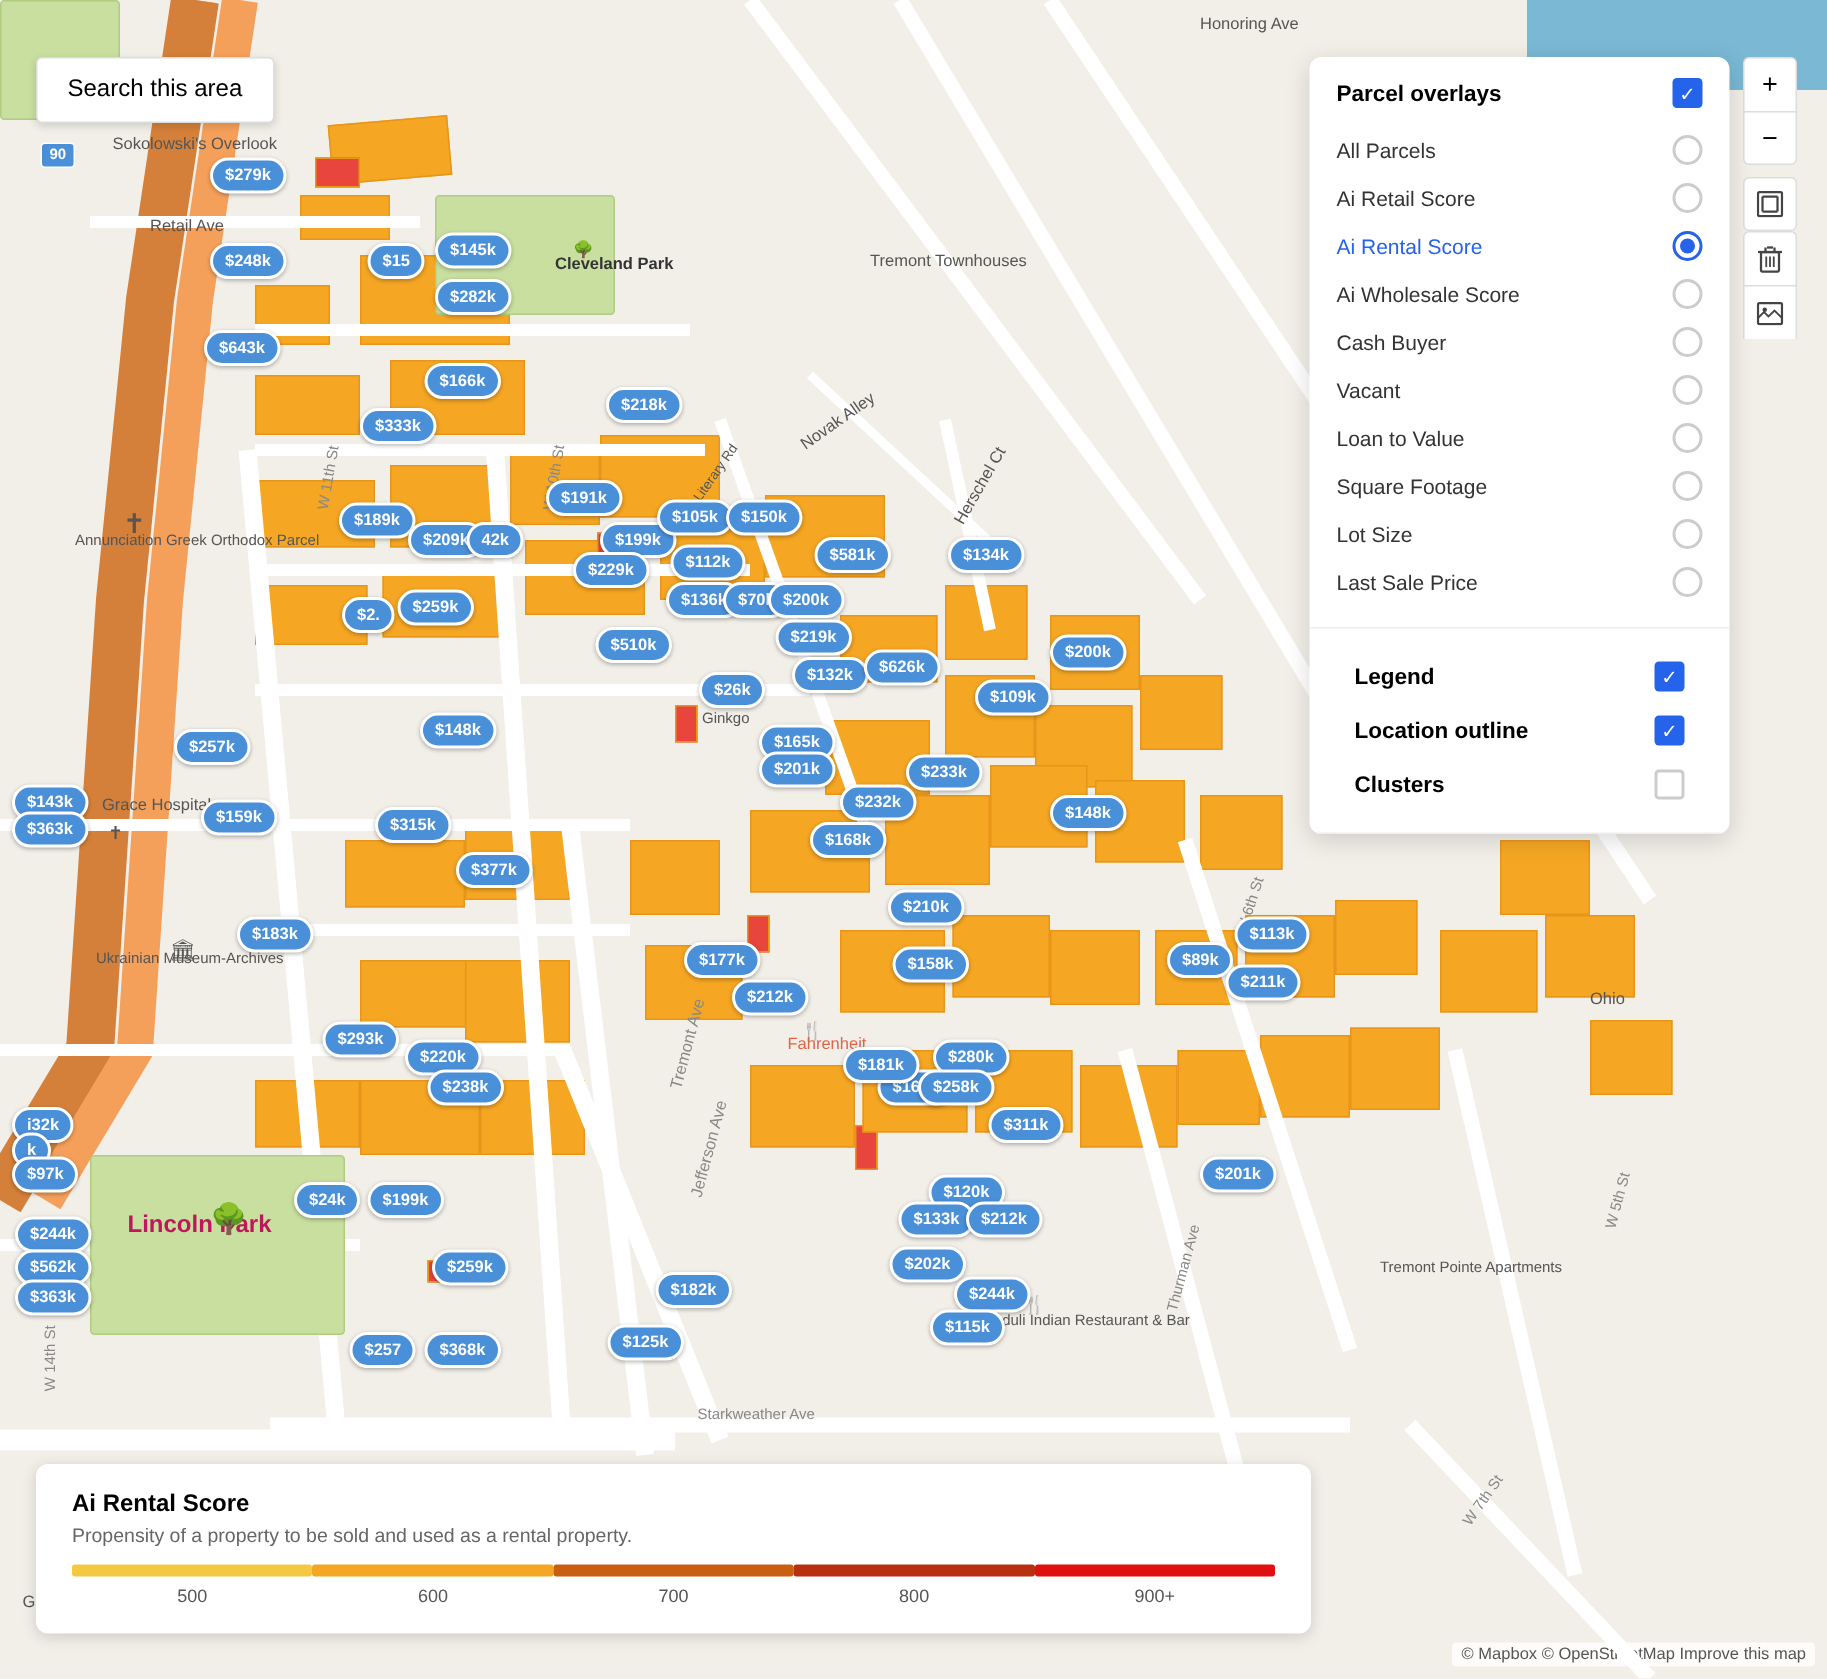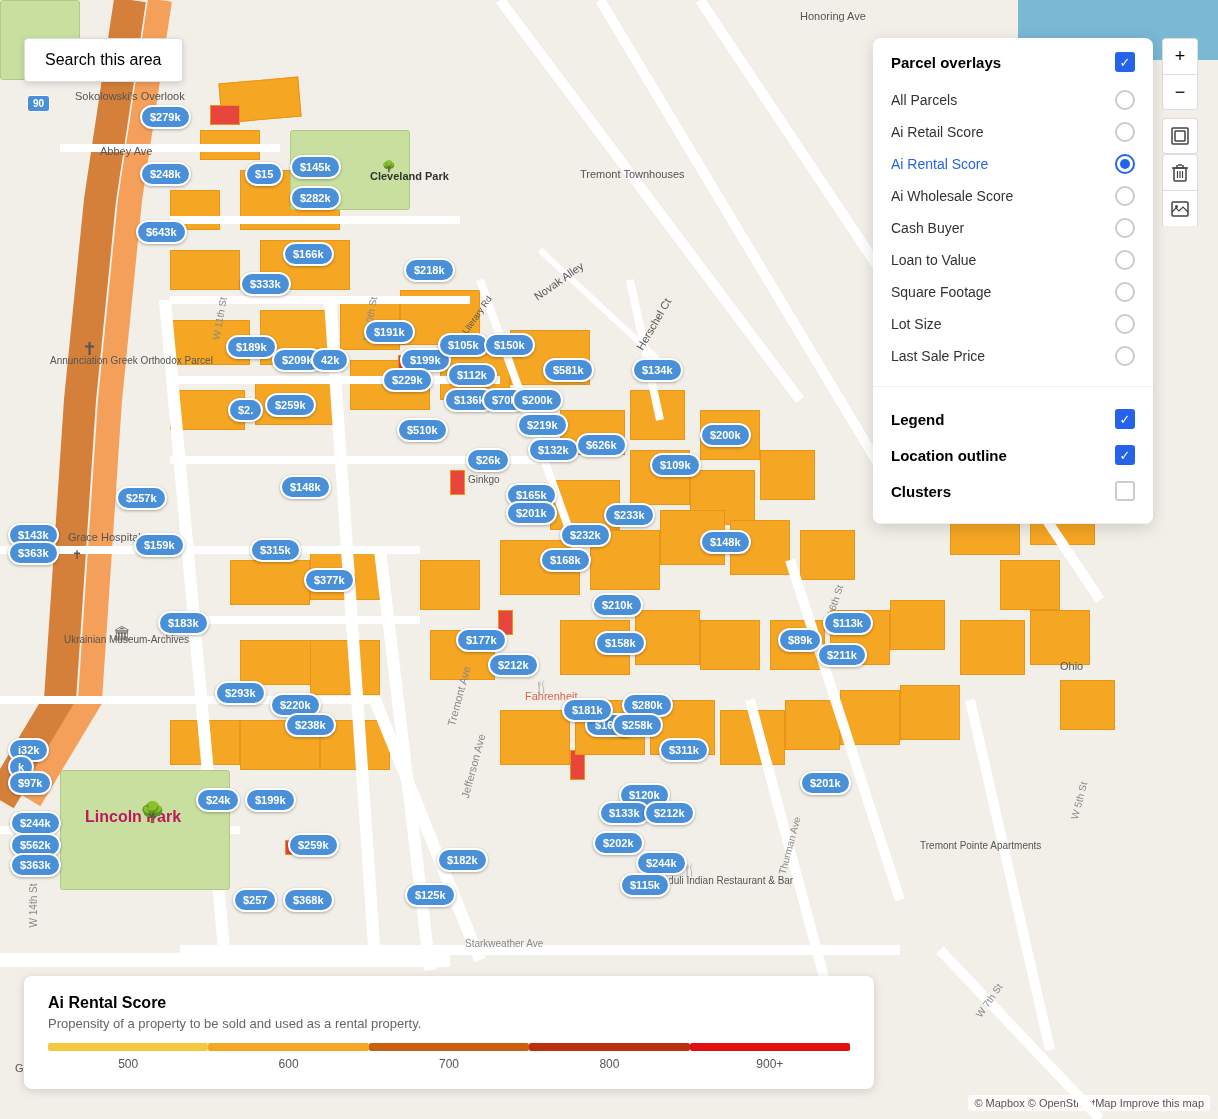--- a/index.html
+++ b/index.html
@@ -201,21 +201,21 @@
     .overlay-label {
       font-size: 14px;
       color: #333;
     }
 
     .overlay-label.blue {
       color: #2563eb;
     }
 
     .checkboxes-section {
-      padding: 14px 18px;
+      padding: 14px 30px;
       border-bottom: 1px solid #eee;
     }
 
     .checkbox-row {
       display: flex;
       align-items: center;
       justify-content: space-between;
       padding: 8px 0;
     }
 
@@ -480,21 +480,21 @@
   <div class="building" style="left:1030px;top:610px;width:60px;height:55px"></div>
   <div class="building" style="left:1060px;top:680px;width:55px;height:50px"></div>
 
   <div class="green-area" style="left:290px;top:130px;width:120px;height:80px;z-index:2"></div>
   <div class="green-area" style="left:60px;top:770px;width:170px;height:120px;z-index:2"></div>
   <div class="green-area" style="left:0px;top:0px;width:80px;height:80px;z-index:2"></div>
 
   <div style="position:absolute;top:0;right:0;width:200px;height:60px;background:#7ab8d4;z-index:2"></div>
 
   <span class="place-label" style="left:75px;top:90px;z-index:5">Sokolowski's Overlook</span>
-  <span class="place-label" style="left:100px;top:145px;z-index:5">Abbey Ave</span>
+  <span class="place-label" style="left:100px;top:145px;z-index:5">Retail Ave</span>
   <span class="place-label bold" style="left:370px;top:170px;z-index:5">Cleveland Park</span>
   <span class="place-label" style="left:580px;top:168px;z-index:5">Tremont Townhouses</span>
   <span class="place-label" style="left:530px;top:275px;z-index:5;transform:rotate(-35deg)">Novak Alley</span>
   <span class="place-label" style="left:455px;top:310px;z-index:5;transform:rotate(-55deg);font-size:9px">Literary Rd</span>
   <span class="place-label" style="left:625px;top:318px;z-index:5;transform:rotate(-60deg)">Herschel Ct</span>
   <span class="place-label" style="left:50px;top:355px;z-index:5;font-size:10px;text-align:center;width:90px">Annunciation Greek Orthodox Parcel</span>
   <span class="cross-icon" style="left:82px;top:338px;z-index:5">✝</span>
   <span class="place-label" style="left:468px;top:474px;z-index:5;font-size:10px">Ginkgo</span>
   <span class="place-label" style="left:68px;top:531px;z-index:5;font-size:11px">Grace Hospital</span>
   <span class="cross-icon" style="left:72px;top:548px;z-index:5;font-size:12px">✝</span>
@@ -669,20 +669,24 @@
       <div class="overlay-item">
         <span class="overlay-label">Ai Wholesale Score</span>
         <div class="checkbox-empty"></div>
       </div>
 
       <div class="overlay-item">
         <span class="overlay-label">Cash Buyer</span>
         <div class="checkbox-empty"></div>
       </div>
 
+      <div class="overlay-item">
+        <span class="overlay-label">Vacant</span>
+        <div class="checkbox-empty"></div>
+      </div>
 
       <div class="overlay-item">
         <span class="overlay-label">Loan to Value</span>
         <div class="checkbox-empty"></div>
       </div>
 
       <div class="overlay-item">
         <span class="overlay-label">Square Footage</span>
         <div class="checkbox-empty"></div>
       </div>

